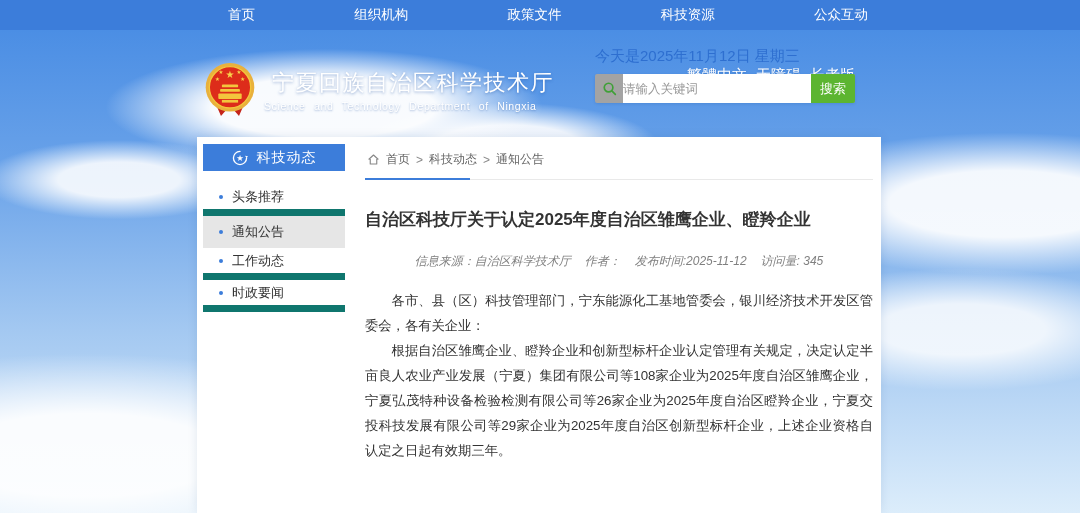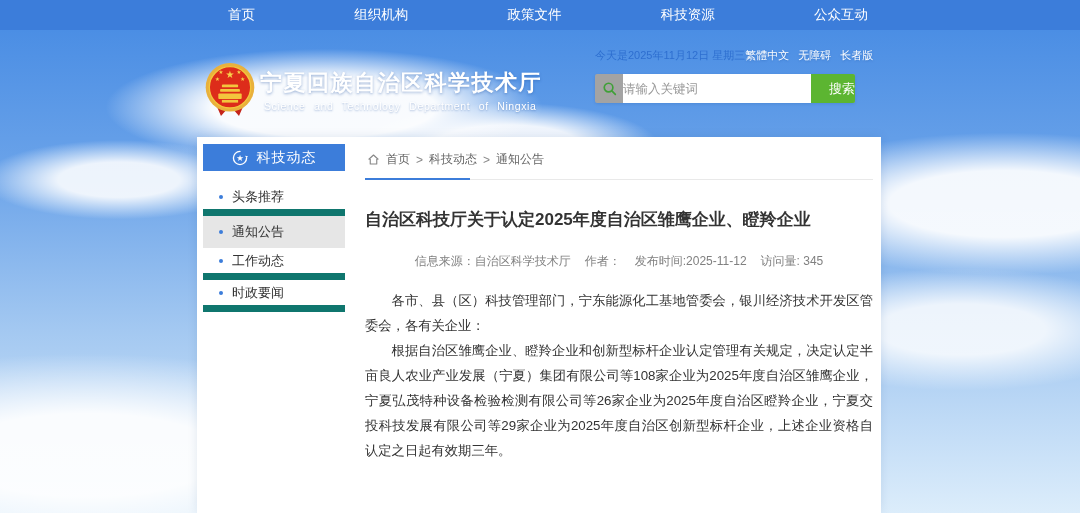--- a/index.html
+++ b/index.html
@@ -19,38 +19,38 @@
   }
 
   
   .topnav { position:absolute; left:0; top:0; width:1080px; height:30px; background:#3c7dda; z-index:5; }
   .topnav-inner { margin-left:228px; width:640px; height:30px; display:flex; justify-content:space-between; align-items:center; }
   .topnav-item { color:#fff; font-size:13.5px; line-height:30px; cursor:pointer; white-space:nowrap; }
 
   
   .header { position:absolute; left:0; top:30px; width:1080px; height:107px; z-index:4; }
   .emblem { position:absolute; left:203px; top:30px; width:54px; height:60px; }
-  .site-title { position:absolute; left:260px; top:38px; color:#fff; font-size:22px; font-weight:bold;
+  .site-title { position:absolute; left:272px; top:38px; color:#fff; font-size:22px; font-weight:normal;
     letter-spacing:1.5px; text-shadow:0 1px 3px rgba(30,80,160,.45); white-space:nowrap; }
   .site-subtitle { position:absolute; left:264px; top:70px; color:#fff; font-size:10.5px;
     letter-spacing:.6px; word-spacing:5px; text-shadow:0 1px 2px rgba(30,80,160,.4); white-space:nowrap; }
 
-  .util-row { position:absolute; left:595px; top:17px; width:260px; height:16px; display:flex; align-items:center; font-size:11px; }
+  .util-row { position:absolute; left:595px; top:17px; width:260px; height:16px; display:flex; align-items:flex-start; font-size:15px;flex-direction:column; }
   .today-date { color:#2e6fd0; white-space:nowrap; }
   .lang-links { margin-left:auto; display:flex; gap:9px; }
   .lang-link { color:#fff; cursor:pointer; white-space:nowrap; text-shadow:0 1px 2px rgba(30,80,160,.35); }
 
   .search-bar { position:absolute; left:595px; top:44px; width:260px; height:29px; display:flex;
     background:#a3a3a3; border-radius:2px; overflow:hidden; box-shadow:0 1px 3px rgba(30,80,160,.2); }
   .search-icon-wrap { width:28px; display:flex; align-items:center; justify-content:center; }
   .search-input { flex:1; border:none; outline:none; font-size:12.5px; color:#333;
     font-family:"Liberation Sans","DejaVu Sans",sans-serif; }
   .search-input::placeholder { color:#999; }
   .search-btn { width:44px; height:29px; background:#5cb531; color:#fff; border:none; font-size:13px;
-    cursor:pointer; font-family:"Liberation Sans","DejaVu Sans",sans-serif;text-align:right; }
+    cursor:pointer; font-family:"Liberation Sans","DejaVu Sans",sans-serif; }
 
   
   .card { position:absolute; left:197px; top:137px; width:684px; height:376px; background:#fff;
     box-shadow:0 0 10px rgba(20,60,120,.10); z-index:3; }
 
   
   .sidebar { position:absolute; left:6px; top:7px; width:142px; }
   .sidebar-head { height:27px; background:#3c7dda; display:flex; align-items:center; justify-content:center; gap:9px; }
   .sidebar-head-label { color:#fff; font-size:14px; letter-spacing:1px; }
   .side-list { list-style:none; margin-top:13px; }
@@ -63,21 +63,21 @@
   
   .main { position:absolute; left:168px; top:6px; width:508px; }
   .crumbs { display:flex; align-items:center; gap:6px; font-size:12px; color:#666; padding:8px 0 10px 2px; }
   .crumb { cursor:pointer; }
   .crumb-sep { color:#888; }
   .crumb-rule { position:relative; height:2px; background:transparent; border-bottom:1px solid #e9e9e9; }
   .crumb-rule .blue-seg { position:absolute; left:0; top:0; width:105px; height:2px; background:#3c7dda; }
 
   .art-title { margin-top:26px; font-size:17px; font-weight:bold; color:#333; line-height:27px; }
   .art-meta { margin-top:20px; text-align:center; font-size:12px; color:#808080; }
-  .art-meta span { margin:0 7px; }
+  .art-meta span { margin:0 7px;font-style:italic; }
 
   .art-body { margin-top:18px; }
   .art-body p { font-size:13.3px; color:#333; line-height:25px; text-indent:2em; text-align:justify; }
 </style>
 </head>
 <body>
 
 <div class="sky"></div>
 
 <div class="topnav">

